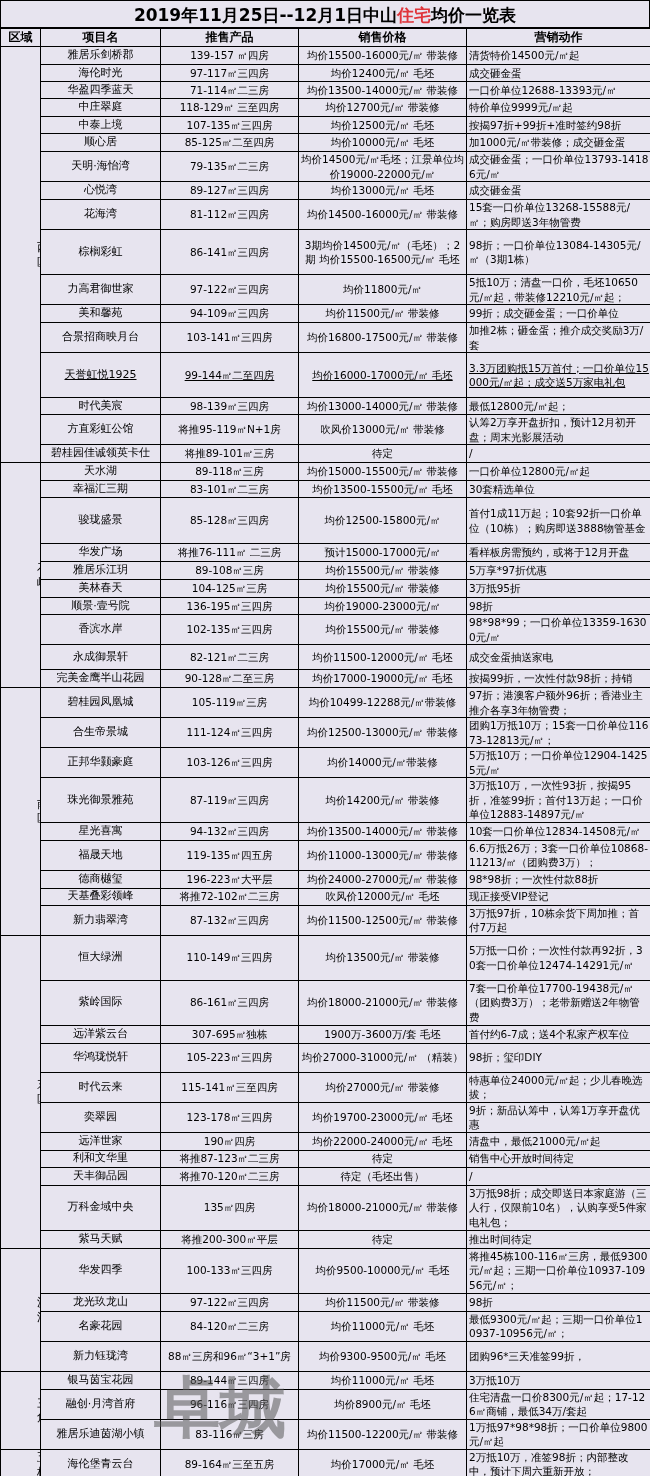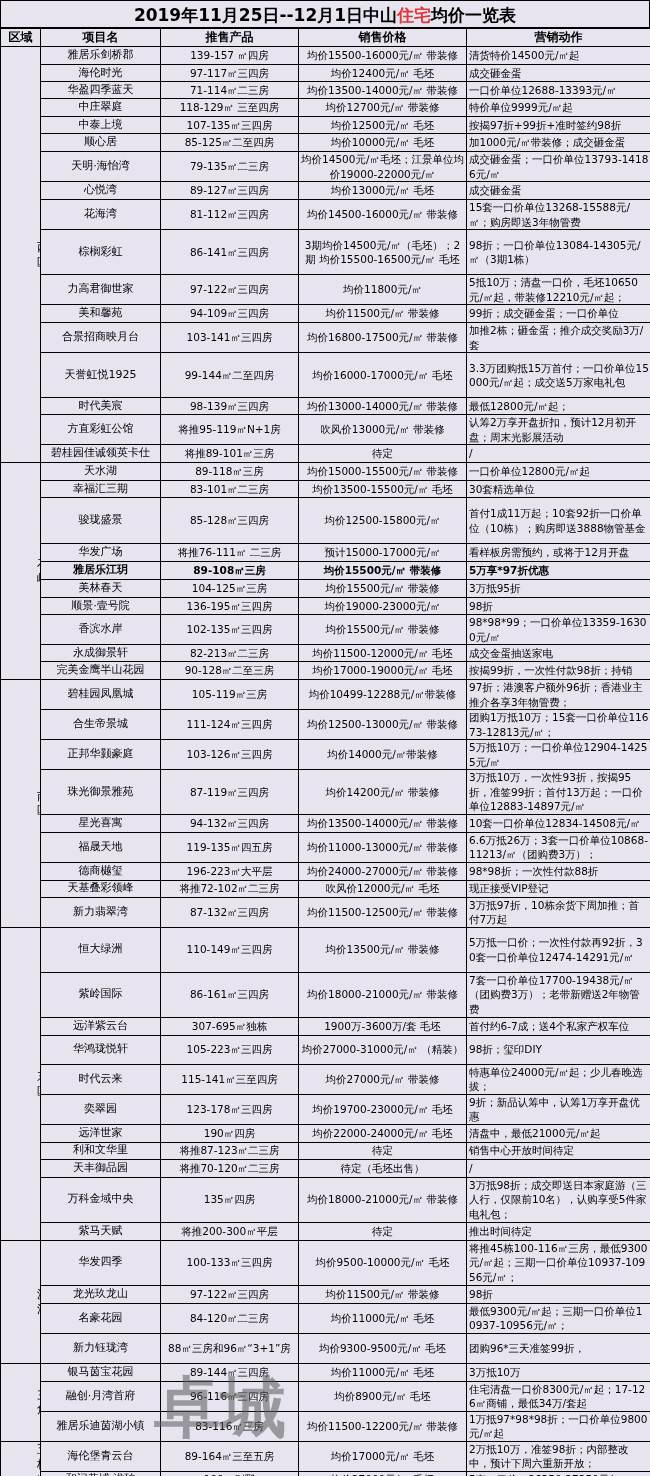--- a/index.html
+++ b/index.html
@@ -121,21 +121,21 @@
         <td class="prod">94-109㎡三四房</td>
         <td class="price">均价11500元/㎡ 带装修</td>
         <td class="act">99折；成交砸金蛋；一口价单位</td>
       </tr>
       <tr style="height: 30px;">
         <td class="name">合景招商映月台</td>
         <td class="prod">103-141㎡三四房</td>
         <td class="price">均价16800-17500元/㎡ 带装修</td>
         <td class="act">加推2栋；砸金蛋；推介成交奖励3万/套</td>
       </tr>
-      <tr style="height: 45px;">
+      <tr style="height: 45px; text-decoration: underline;">
         <td class="name">天誉虹悦1925</td>
         <td class="prod">99-144㎡二至四房</td>
         <td class="price">均价16000-17000元/㎡ 毛坯</td>
         <td class="act">3.3万团购抵15万首付；一口价单位15000元/㎡起；成交送5万家电礼包</td>
       </tr>
       <tr style="height: 17px;">
         <td class="name">时代美宸</td>
         <td class="prod">98-139㎡三四房</td>
         <td class="price">均价13000-14000元/㎡ 带装修</td>
         <td class="act">最低12800元/㎡起；</td>
@@ -170,21 +170,21 @@
         <td class="prod">85-128㎡三四房</td>
         <td class="price">均价12500-15800元/㎡</td>
         <td class="act">首付1成11万起；10套92折一口价单位（10栋）；购房即送3888物管基金</td>
       </tr>
       <tr style="height: 18px;">
         <td class="name">华发广场</td>
         <td class="prod">将推76-111㎡ 二三房</td>
         <td class="price">预计15000-17000元/㎡</td>
         <td class="act">看样板房需预约，或将于12月开盘</td>
       </tr>
-      <tr style="height: 18px; font-weight: bold;">
+      <tr style="height: 18px;">
         <td class="name">雅居乐江玥</td>
         <td class="prod">89-108㎡三房</td>
         <td class="price">均价15500元/㎡ 带装修</td>
         <td class="act">5万享*97折优惠</td>
       </tr>
       <tr style="height: 18px;">
         <td class="name">美林春天</td>
         <td class="prod">104-125㎡三房</td>
         <td class="price">均价15500元/㎡ 带装修</td>
         <td class="act">3万抵95折</td>
@@ -194,23 +194,23 @@
         <td class="prod">136-195㎡三四房</td>
         <td class="price">均价19000-23000元/㎡</td>
         <td class="act">98折</td>
       </tr>
       <tr style="height: 30px;">
         <td class="name">香滨水岸</td>
         <td class="prod">102-135㎡三四房</td>
         <td class="price">均价15500元/㎡ 带装修</td>
         <td class="act">98*98*99；一口价单位13359-16300元/㎡</td>
       </tr>
-      <tr style="height: 17px;">
+      <tr style="height: 25px;">
         <td class="name">永成御景轩</td>
-        <td class="prod">82-213㎡二三房</td>
+        <td class="prod">82-121㎡二三房</td>
         <td class="price">均价11500-12000元/㎡ 毛坯</td>
         <td class="act">成交金蛋抽送家电</td>
       </tr>
       <tr style="height: 18px;">
         <td class="name">完美金鹰半山花园</td>
         <td class="prod">90-128㎡二至三房</td>
         <td class="price">均价17000-19000元/㎡ 毛坯</td>
         <td class="act">按揭99折，一次性付款98折；持销</td>
       </tr>
       <tr class="grp-start" style="height: 30px;">

